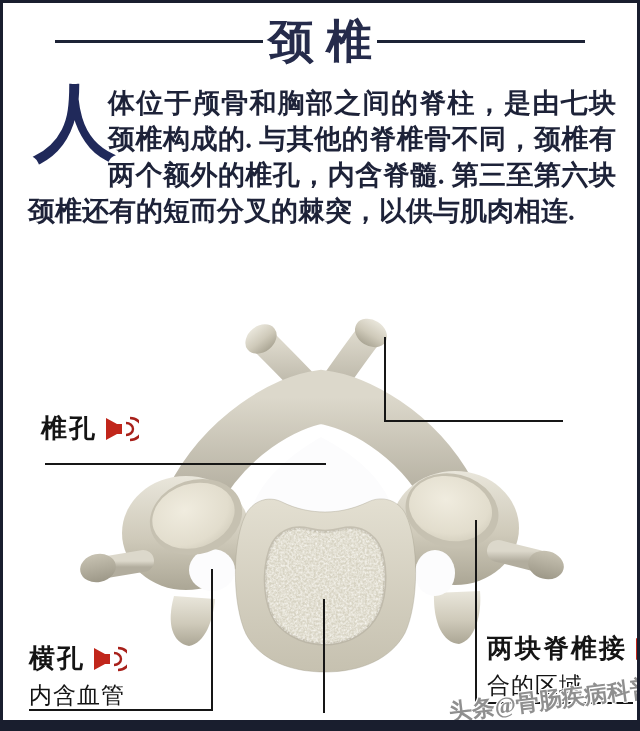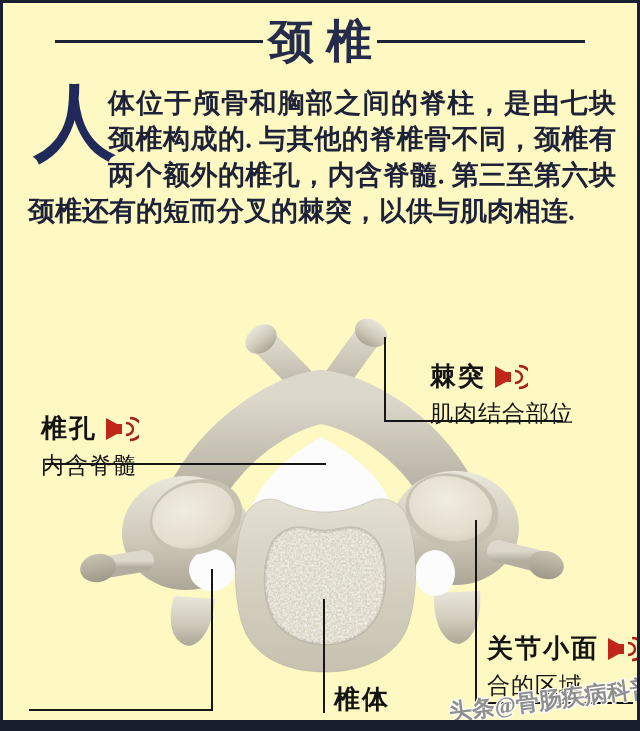--- a/index.html
+++ b/index.html
@@ -1,20 +1,20 @@
 <!DOCTYPE html>
 <html><head>
 <meta charset="utf-8">
 <style>
   html,body{margin:0;padding:0;background:#2a2a2a;}
   .page{
     position:relative;
     width:640px;height:731px;
     box-sizing:border-box;
-    background:#fef9c3;
+    background:#ffffff;
     border:3px solid #191e2e;
     border-bottom-width:11px;
     overflow:hidden;
     font-family:"Liberation Serif","DejaVu Serif",serif;
   }
   
   .title{
     position:absolute;left:0;right:0;top:8px;
     text-align:center;margin:0;
     font-size:46px;font-weight:bold;
@@ -154,47 +154,41 @@
     <div class="term-row">
       <span class="term">椎孔</span>
       <span class="audio-icon">
         <svg viewBox="0 0 34 28" width="34" height="28">
           <path d="M1,3 L1,25 L12,19 L12,9 Z M12,9 L17,9 L17,19 L12,19 Z" fill="#c1261b"></path>
           <path d="M21,8 A7,6 0 0 1 21,20" stroke="#a8201a" stroke-width="2.4" fill="none"></path>
           <path d="M25,3 A12,11 0 0 1 25,25" stroke="#a8201a" stroke-width="2.6" fill="none"></path>
         </svg>
       </span>
     </div>
-    <div class="desc">内含脊髓</div>
-  </div>
-
-  <div class="label" style="left:427px;top:356px;">
+  </div>
+
+
+  <div class="label" style="left:26px;top:638px;">
     <div class="term-row">
-      <span class="term">棘突</span>
+      <span class="term">横孔</span>
       <span class="audio-icon">
         <svg viewBox="0 0 34 28" width="34" height="28">
           <path d="M1,3 L1,25 L12,19 L12,9 Z M12,9 L17,9 L17,19 L12,19 Z" fill="#c1261b"></path>
           <path d="M21,8 A7,6 0 0 1 21,20" stroke="#a8201a" stroke-width="2.4" fill="none"></path>
           <path d="M25,3 A12,11 0 0 1 25,25" stroke="#a8201a" stroke-width="2.6" fill="none"></path>
         </svg>
       </span>
     </div>
-    <div class="desc">肌肉结合部位</div>
-  </div>
-
-
-  <div class="label" style="left:331px;top:679px;">
-    <div class="term-row">
-      <span class="term">椎体</span>
-    </div>
-  </div>
+    <div class="desc">内含血管</div>
+  </div>
+
 
   <div class="label" style="left:484px;top:628px;">
     <div class="term-row">
-      <span class="term">关节小面</span>
+      <span class="term">两块脊椎接</span>
       <span class="audio-icon">
         <svg viewBox="0 0 34 28" width="34" height="28">
           <path d="M1,3 L1,25 L12,19 L12,9 Z M12,9 L17,9 L17,19 L12,19 Z" fill="#c1261b"></path>
           <path d="M21,8 A7,6 0 0 1 21,20" stroke="#a8201a" stroke-width="2.4" fill="none"></path>
           <path d="M25,3 A12,11 0 0 1 25,25" stroke="#a8201a" stroke-width="2.6" fill="none"></path>
         </svg>
       </span>
     </div>
     <div class="desc">合的区域</div>
   </div>

